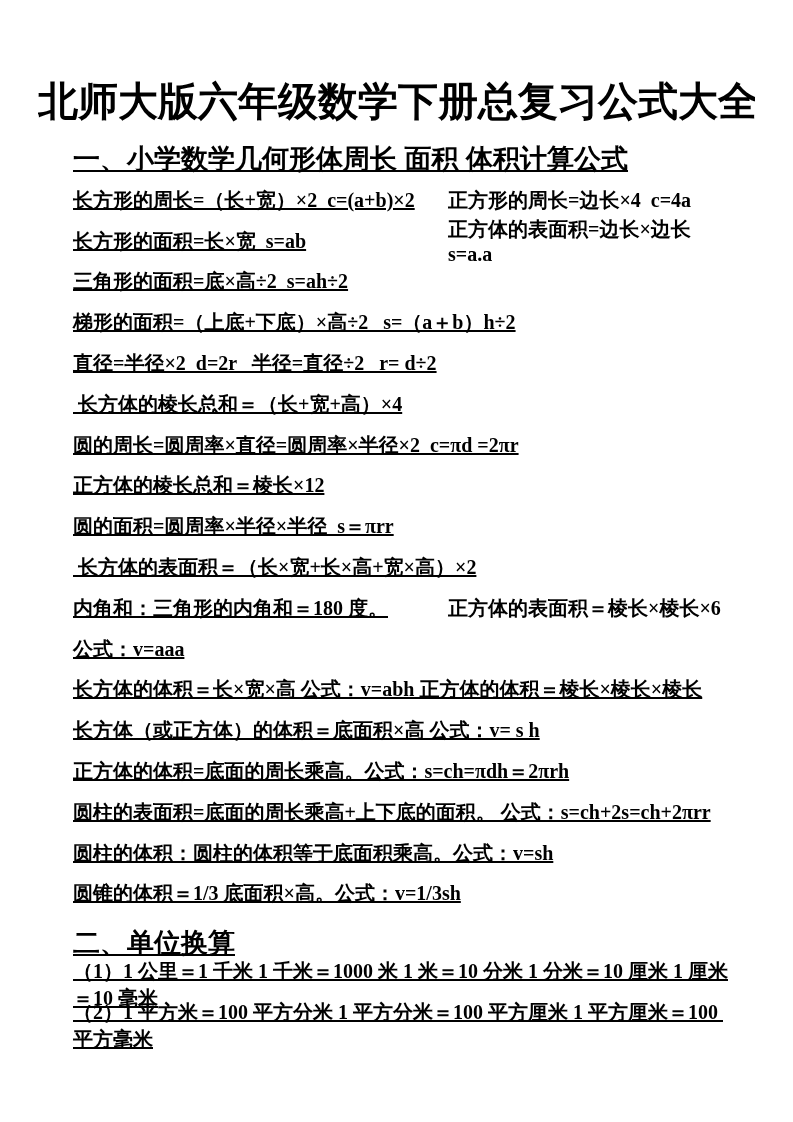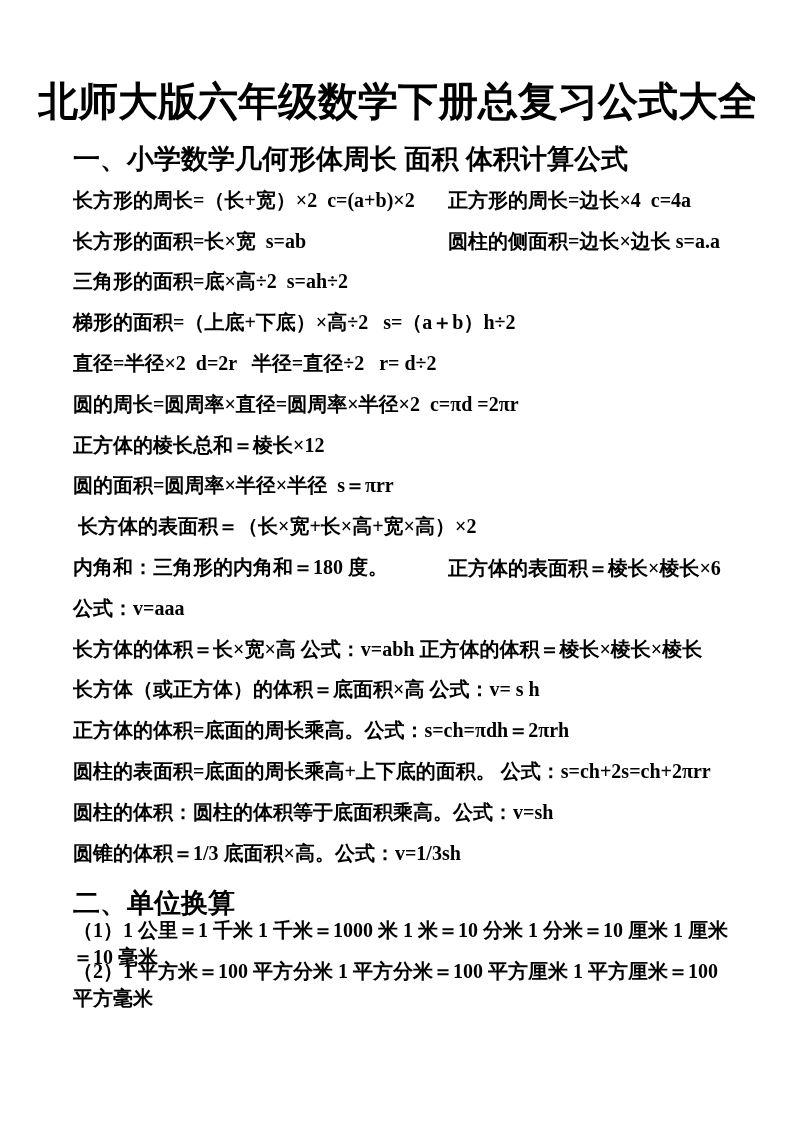--- a/index.html
+++ b/index.html
@@ -23,20 +23,21 @@
     padding-top: 74px;
     font-size: 40px;
     line-height: 56px;
     text-align: center;
     font-weight: bold;
     white-space: nowrap;
     letter-spacing: 0px;
   }
   .content {
     padding: 0 16px 0 35px;
+    text-decoration: underline;
   }
   .section-heading {
     font-family: "Liberation Sans", "DejaVu Sans", sans-serif;
     font-size: 27px;
     line-height: 42px;
     margin-top: 8px;
     font-weight: bold;
     white-space: pre-wrap;
   }
   .section-heading.later {
@@ -61,24 +62,25 @@
   }
 </style>
 </head>
 <body>
 
 <div class="page">
   <h1 class="doc-title">北师大版六年级数学下册总复习公式大全</h1>
   <div class="content">
       <div class="section-heading">一、小学数学几何形体周长 面积 体积计算公式</div>
       <div class="formula-row"><span class="col-left">长方形的周长=（长+宽）×2  c=(a+b)×2</span><span class="col-right">正方形的周长=边长×4  c=4a</span></div>
-      <div class="formula-row"><span class="col-left">长方形的面积=长×宽  s=ab</span><span class="col-right">圆柱的侧面积=边长×边长 s=a.a</span></div>
+      <div class="formula-row"><span class="col-left">长方形的面积=长×宽  s=ab</span><span class="col-right">正方体的表面积=边长×边长 s=a.a</span></div>
       <div class="formula-row"><span class="col-left">三角形的面积=底×高÷2  s=ah÷2</span></div>
       <div class="formula-row"><span class="col-left">梯形的面积=（上底+下底）×高÷2   s=（a＋b）h÷2</span></div>
       <div class="formula-row"><span class="col-left">直径=半径×2  d=2r   半径=直径÷2   r= d÷2</span></div>
+      <div class="formula-row"><span class="col-left"> 长方体的棱长总和＝（长+宽+高）×4</span></div>
       <div class="formula-row"><span class="col-left">圆的周长=圆周率×直径=圆周率×半径×2  c=πd =2πr</span></div>
       <div class="formula-row"><span class="col-left">正方体的棱长总和＝棱长×12</span></div>
       <div class="formula-row"><span class="col-left">圆的面积=圆周率×半径×半径  s＝πrr</span></div>
       <div class="formula-row"><span class="col-left"> 长方体的表面积＝（长×宽+长×高+宽×高）×2</span></div>
       <div class="formula-row"><span class="col-left">内角和：三角形的内角和＝180 度。</span><span class="col-right">正方体的表面积＝棱长×棱长×6</span></div>
       <div class="formula-row"><span class="col-left">公式：v=aaa</span></div>
       <div class="formula-row"><span class="col-left">长方体的体积＝长×宽×高 公式：v=abh 正方体的体积＝棱长×棱长×棱长</span></div>
       <div class="formula-row"><span class="col-left">长方体（或正方体）的体积＝底面积×高 公式：v= s h</span></div>
       <div class="formula-row"><span class="col-left">正方体的体积=底面的周长乘高。公式：s=ch=πdh＝2πrh</span></div>
       <div class="formula-row"><span class="col-left">圆柱的表面积=底面的周长乘高+上下底的面积。 公式：s=ch+2s=ch+2πrr</span></div>

